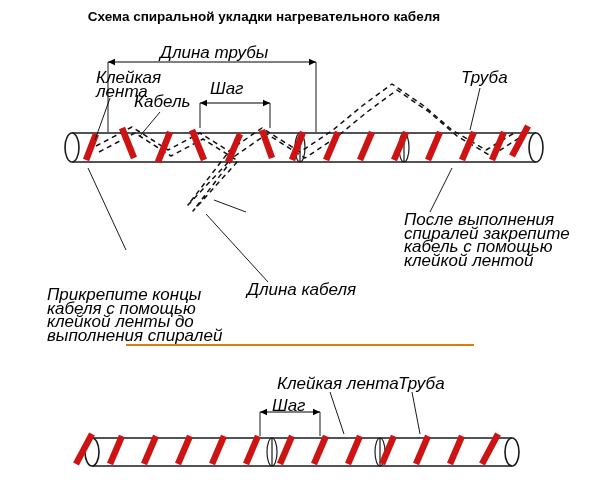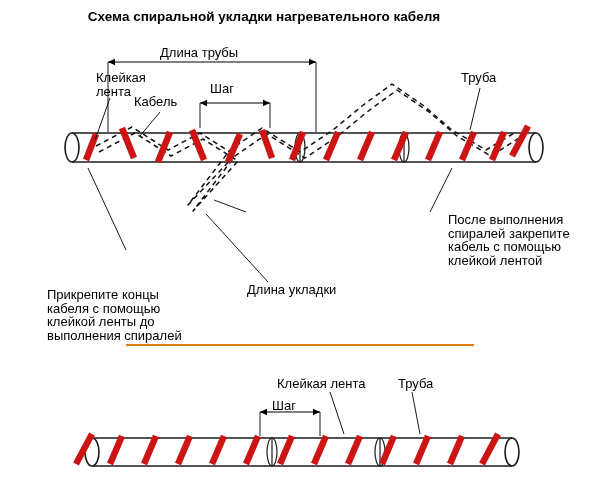--- a/index.html
+++ b/index.html
@@ -26,24 +26,25 @@
     top: 8px;
     width: 528px;
     text-align: center;
     font-size: 13.5px;
     font-weight: bold;
     color: #000000;
     line-height: 17px;
   }
   .lbl {
     position: absolute;
-    font-size: 13px;
+    font-size: 17px;
     color: #000000;
     line-height: 13.5px;
     white-space: pre-line;
+    font-style: italic;
   }
   svg.art {
     position: absolute;
     left: 0;
     top: 0;
     width: 600px;
     height: 480px;
     overflow: visible;
   }
 </style>
@@ -179,26 +180,26 @@
   <div class="lbl" style="left:96px; top:71px;">Клейкая
 лента</div>
 
   <div class="lbl" style="left:134px; top:95px;">Кабель</div>
 
   <div class="lbl" style="left:210px; top:82px;">Шаг</div>
 
   <div class="lbl" style="left:461px; top:71px;">Труба</div>
 
 
-  <div class="lbl" style="left:404px; top:213px;margin-left:44px;">После выполнения
+  <div class="lbl" style="left:404px; top:213px;">После выполнения
 спиралей закрепите
 кабель с помощью
 клейкой лентой</div>
 
-  <div class="lbl" style="left:247px; top:283px;">Длина укладки</div>
+  <div class="lbl" style="left:247px; top:283px;">Длина кабеля</div>
 
   <div class="lbl" style="left:47px; top:252px;margin-top:36px;">Прикрепите концы
 кабеля с помощью
 клейкой ленты до
 выполнения спиралей</div>
 
   <div class="lbl" style="left:277px; top:377px;">Клейкая лента</div>
 
   <div class="lbl" style="left:398px; top:377px;">Труба</div>
 

